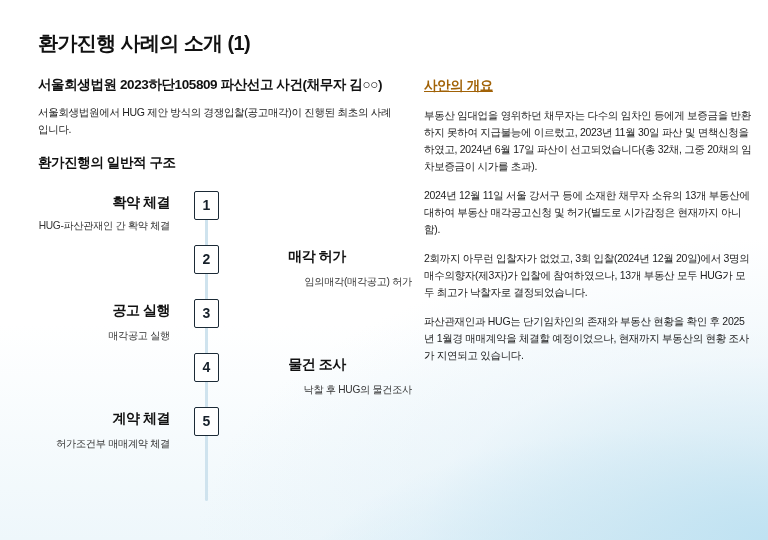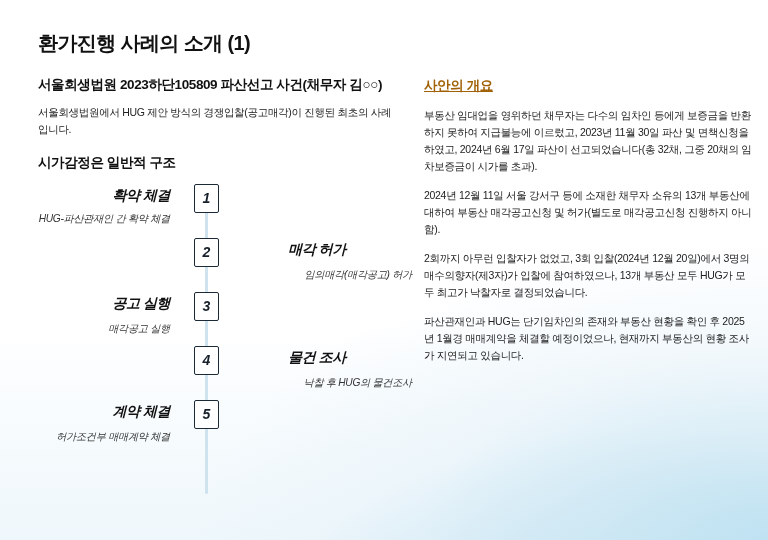--- a/index.html
+++ b/index.html
@@ -79,23 +79,22 @@
     font-size: 13.5px;
     font-weight: bold;
     color: #111111;
     margin: 16px 0 10px 0;
     letter-spacing: -0.4px;
   }
 
   
   .timeline {
     position: relative;
-    margin-top: 12px;
+    margin-top: 19px;
     padding-bottom: 10px;
-    font-style: italic;
   }
   .spine {
     position: absolute;
     left: 167px;
     top: 4px;
     width: 3px;
     height: 306px;
     background: #cfe3ee;
     border-radius: 2px;
   }
@@ -170,21 +169,21 @@
 
   <h1 class="slide-title">환가진행 사례의 소개 (1)</h1>
 
   <div class="columns">
 
     <div class="col-left">
 
       <div class="sec-head">서울회생법원 2023하단105809 파산선고 사건(채무자 김○○)</div>
       <div class="body-text">서울회생법원에서 HUG 제안 방식의 경쟁입찰(공고매각)이 진행된 최초의 사례입니다.</div>
 
-      <div class="sub-head">시가감정은 일반적 구조</div>
+      <div class="sub-head">환가진행의 일반적 구조</div>
 
       <div class="timeline">
         <div class="spine"></div>
 
         <div class="step">
           <div class="step-label left">확약 체결</div>
           <div class="marker">1</div>
           <div class="step-desc left two-line">HUG-파산관재인 간 확약 체결</div>
         </div>
 
@@ -211,19 +210,19 @@
           <div class="marker">5</div>
           <div class="step-desc left">허가조건부 매매계약 체결</div>
         </div>
 
       </div>
     </div>
 
     <div class="col-right">
       <div class="sec-head-right">사안의 개요</div>
       <p class="body-text">부동산 임대업을 영위하던 채무자는 다수의 임차인 등에게 보증금을 반환하지 못하여 지급불능에 이르렀고, 2023년 11월 30일 파산 및 면책신청을 하였고, 2024년 6월 17일 파산이 선고되었습니다(총 32채, 그중 20채의 임차보증금이 시가를 초과).</p>
-      <p class="body-text">2024년 12월 11일 서울 강서구 등에 소재한 채무자 소유의 13개 부동산에 대하여 부동산 매각공고신청 및 허가(별도로 매각공고신청 진행하지 아니함).</p>
+      <p class="body-text">2024년 12월 11일 서울 강서구 등에 소재한 채무자 소유의 13개 부동산에 대하여 부동산 매각공고신청 및 허가(별도로 시가감정은 현재까지 아니함).</p>
       <p class="body-text">2회까지 아무런 입찰자가 없었고, 3회 입찰(2024년 12월 20일)에서 3명의 매수의향자(제3자)가 입찰에 참여하였으나, 13개 부동산 모두 HUG가 모두 최고가 낙찰자로 결정되었습니다.</p>
       <p class="body-text">파산관재인과 HUG는 단기임차인의 존재와 부동산 현황을 확인 후 2025년 1월경 매매계약을 체결할 예정이었으나, 현재까지 부동산의 현황 조사가 지연되고 있습니다.</p>
     </div>
 
   </div>
 </div>
 
 </body></html>

